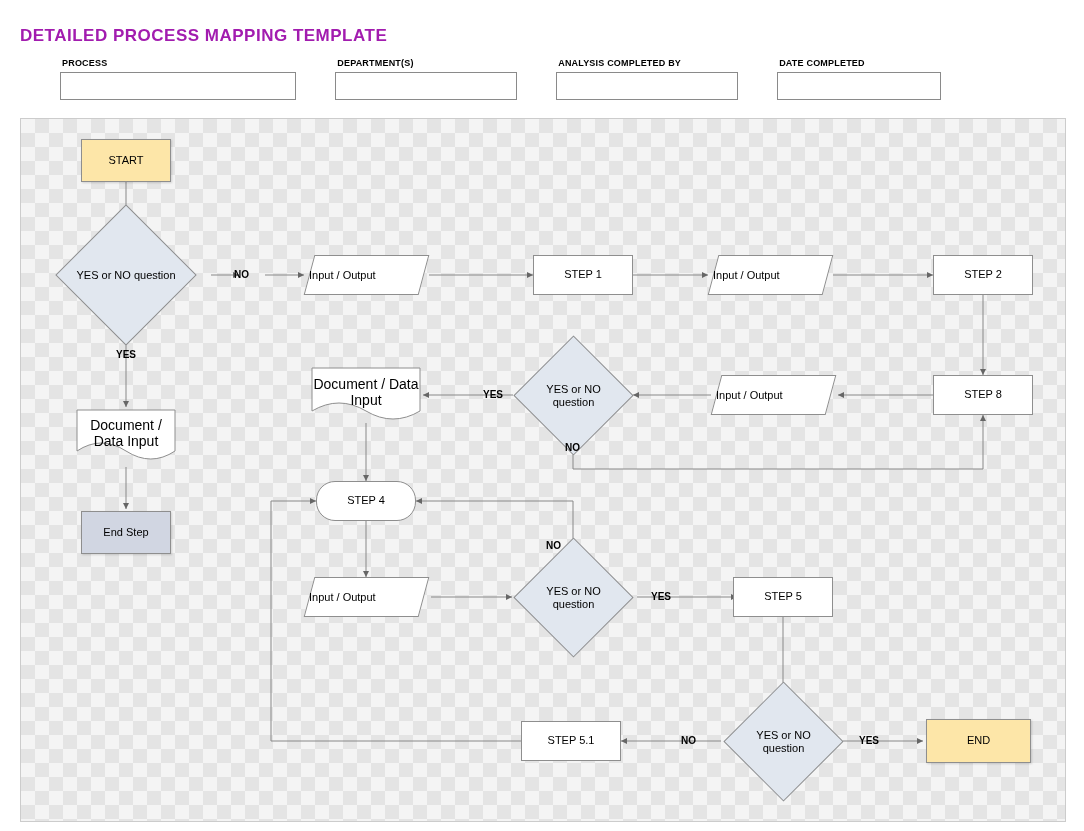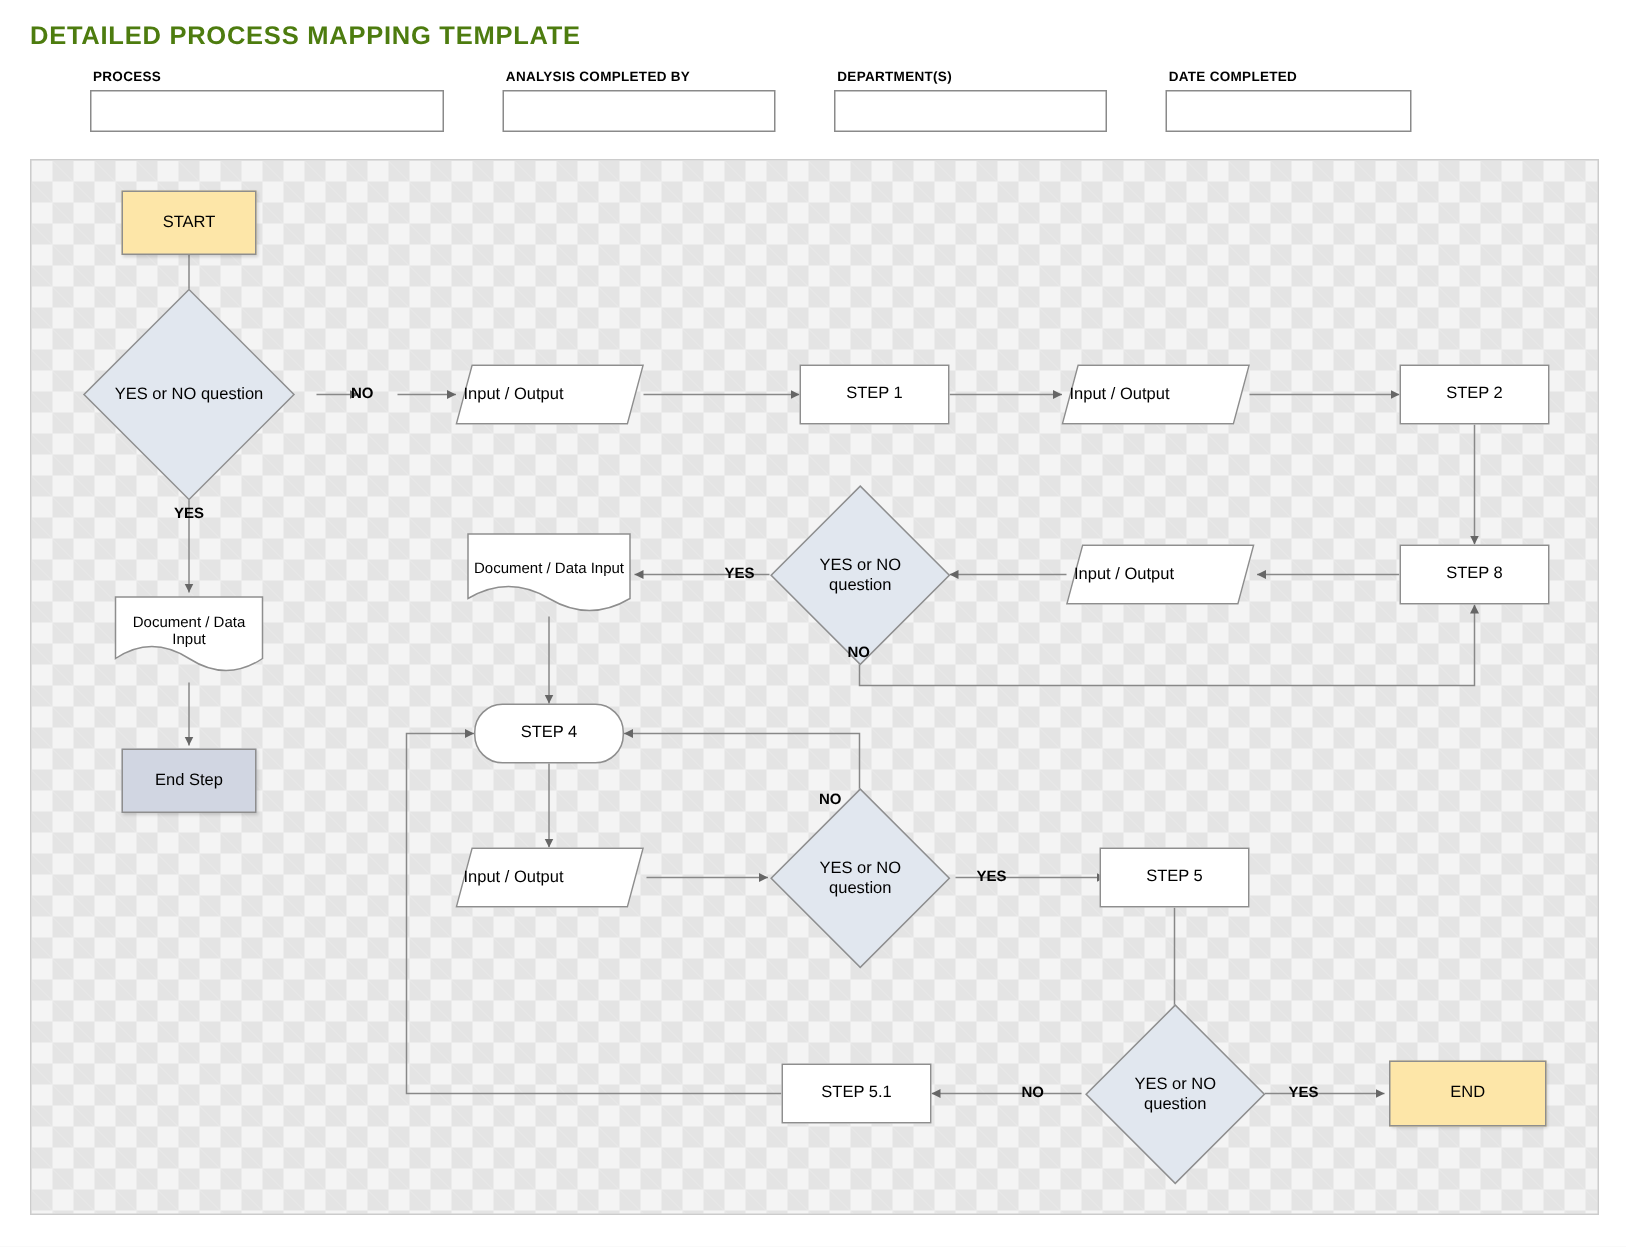--- a/index.html
+++ b/index.html
@@ -4,24 +4,24 @@
 <style>
   body {
     margin: 0;
     padding: 14px 20px 20px 20px;
     font-family: Arial, Helvetica, sans-serif;
     background: #fff;
     color: #000;
     width: 1044px;
   }
   h1.title {
-    margin: 0 0 10px 0;
+    margin: 12px 0 10px 0;
     font-size: 17px;
     letter-spacing: .5px;
-    color: #4d7c0f;
+    color: #a21caf;
     font-weight: bold;
   }
   .form-header {
     display: flex;
     width: 920px;
     border: 0;
   }
   .form-col {
     flex: 1;
     display: flex;
@@ -122,21 +122,21 @@
     font-size: 11px;
   }
 
   .doc {
     position:absolute;
   }
   .doc svg { display:block; }
   .doc-label{
     position:absolute; inset:0 0 8px 0;
     display:flex; align-items:center; justify-content:center;
-    font-size:10px; text-align:center; line-height:1.15;
+    font-size:14px; text-align:center; line-height:1.15;
   }
 
   .edge-label{
     position:absolute;
     font-size:10px;
     font-weight:bold;
   }
 
   svg.connectors{
     position:absolute;
@@ -149,25 +149,25 @@
 <body>
 
 <h1 class="title">DETAILED PROCESS MAPPING TEMPLATE</h1>
 
 <div class="form-header">
   <div class="form-col">
     <div class="form-label">PROCESS</div>
     <div class="form-cell"></div>
   </div>
   <div class="form-col">
+    <div class="form-label">DEPARTMENT(S)</div>
+    <div class="form-cell"></div>
+  </div>
+  <div class="form-col">
     <div class="form-label">ANALYSIS COMPLETED BY</div>
-    <div class="form-cell"></div>
-  </div>
-  <div class="form-col">
-    <div class="form-label">DEPARTMENT(S)</div>
     <div class="form-cell"></div>
   </div>
   <div class="form-col">
     <div class="form-label">DATE COMPLETED</div>
     <div class="form-cell"></div>
   </div>
 </div>
 
 <div class="canvas">
 

